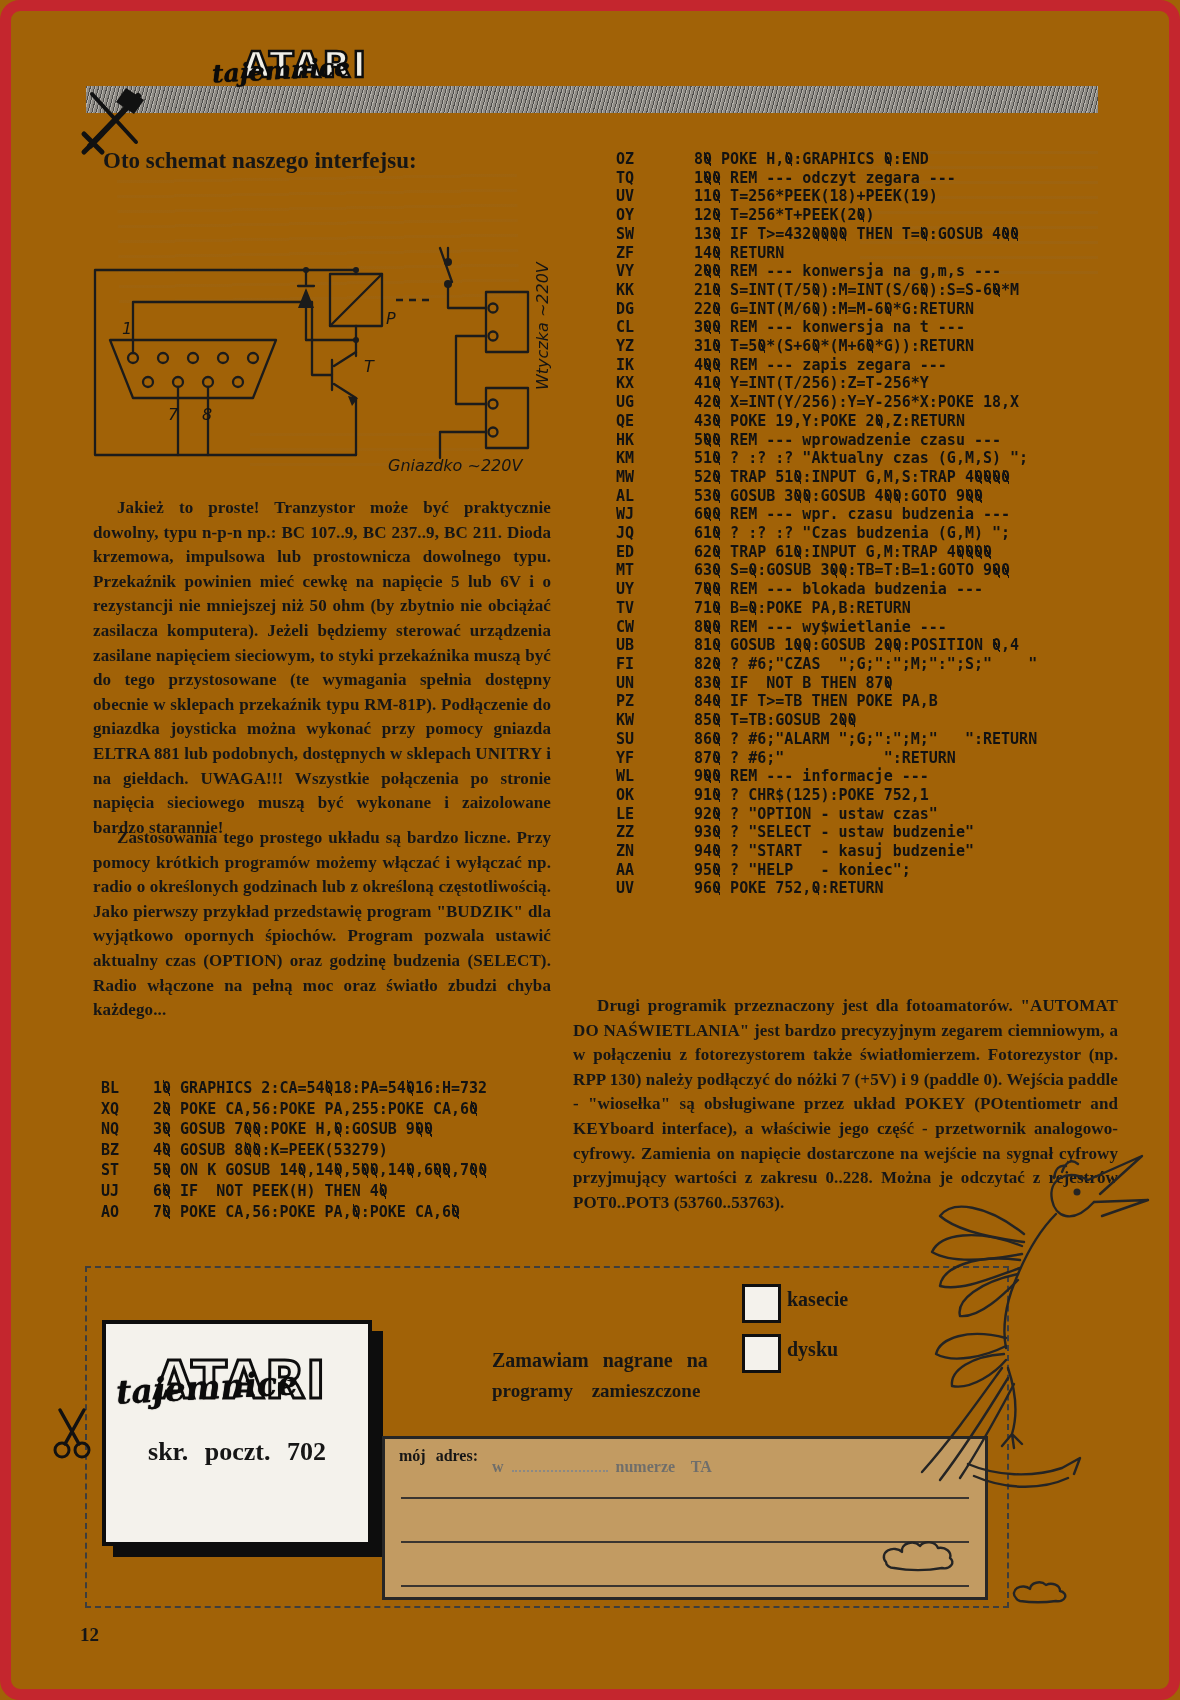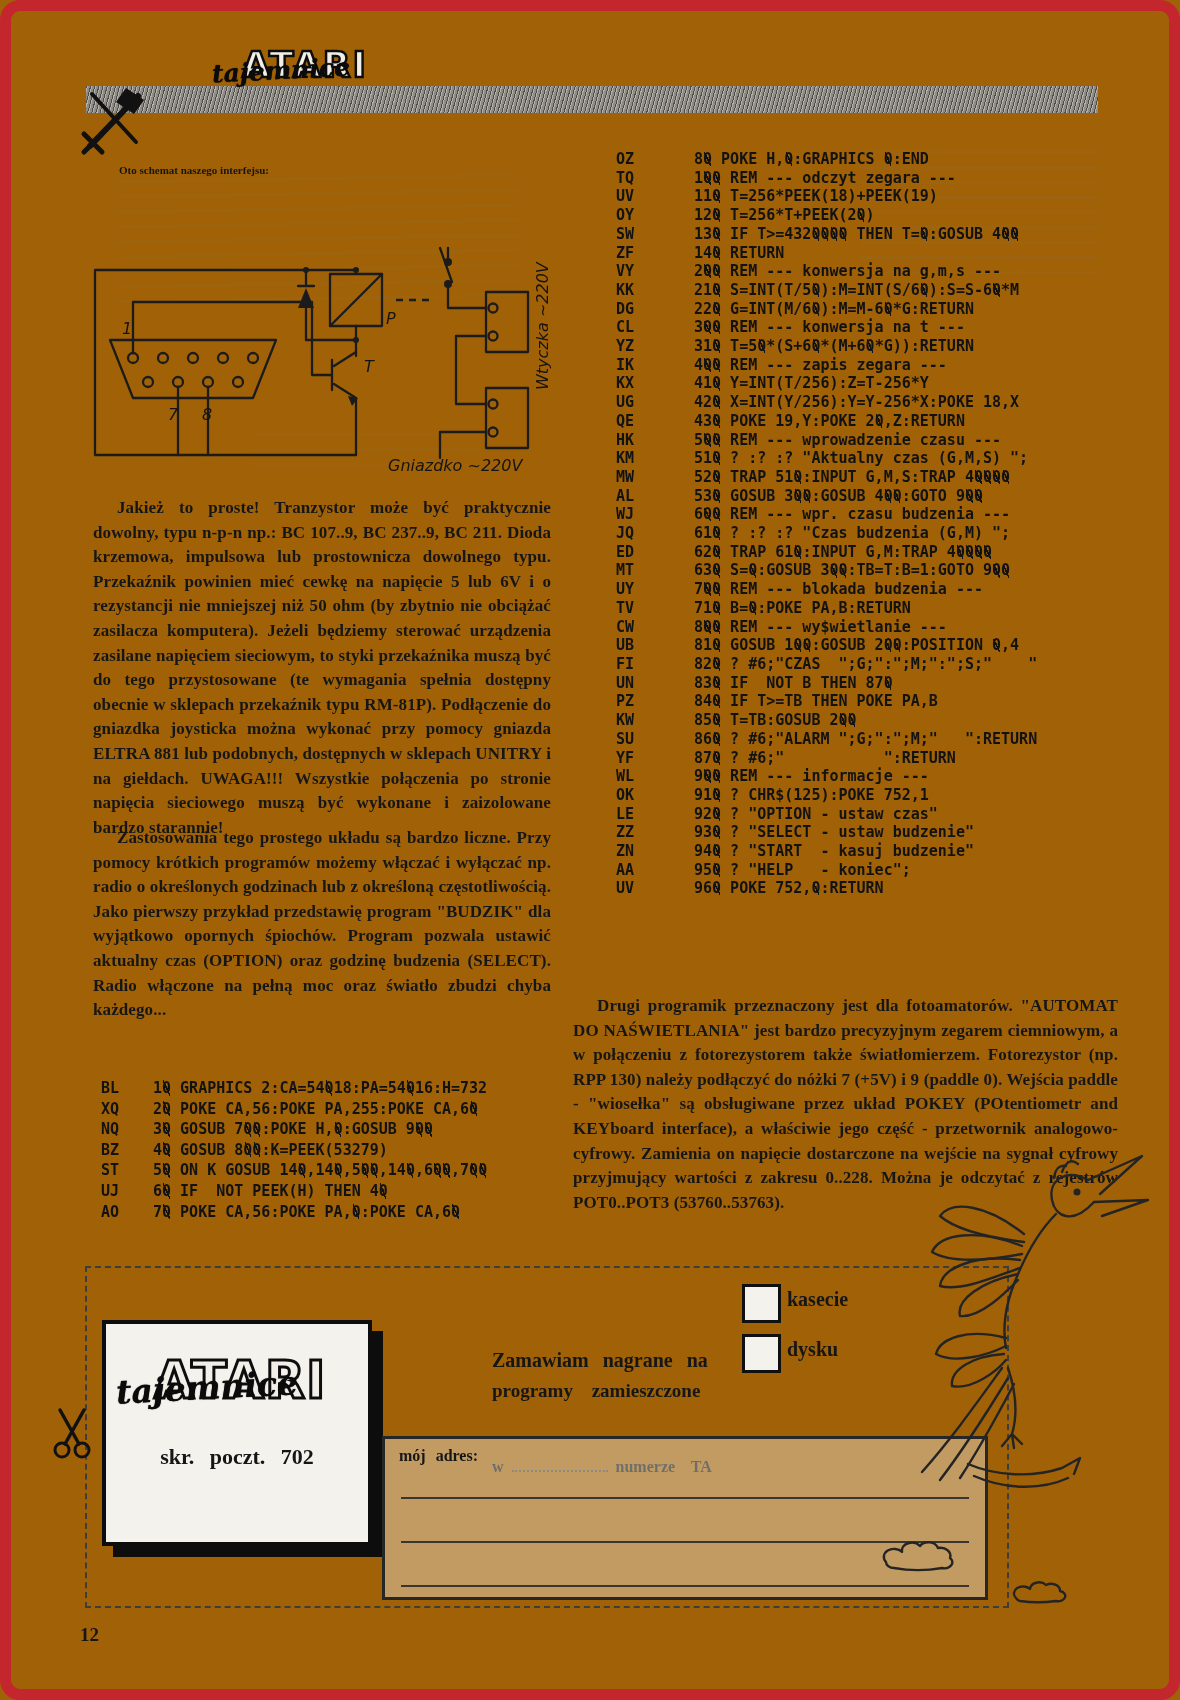--- a/index.html
+++ b/index.html
@@ -18,21 +18,21 @@
         background-image:repeating-linear-gradient(105deg,rgba(30,30,30,.65) 0 1px,rgba(255,255,255,.12) 1px 2px,rgba(90,88,84,.35) 2px 4px);}
   .tools{position:absolute;left:76px;top:82px;width:78px;height:78px;}
   .logo-top{position:absolute;left:212px;top:38px;width:190px;height:60px;z-index:2;}
   .logo-block{font-family:"DejaVu Sans",sans-serif;font-weight:900;color:#f1efe8;
               -webkit-text-stroke:2.5px #0d0d0d;letter-spacing:2px;}
   .logo-script{font-family:"DejaVu Serif",serif;font-style:italic;font-weight:700;color:#0b0b0b;}
   .logo-top .logo-block{position:absolute;left:30px;top:6px;font-size:36px;}
   .logo-top .logo-script{position:absolute;left:0;top:18px;font-size:25px;transform:rotate(-3deg);text-shadow:0 0 1px #000;}
 
   
-  .intro{position:absolute;left:103px;top:148px;width:440px;margin:16px;font-size:11px;font-weight:600;}
+  .intro{position:absolute;left:103px;top:148px;width:440px;margin:0;font-size:23px;font-weight:600;}
   .para{position:absolute;margin:8px;width:458px;font-size:17px;line-height:24.6px;font-weight:600;
         text-align:justify;text-indent:24px;letter-spacing:.1px;}
   .p1{left:85px;top:488px;}
   .p2{left:85px;top:818px;}
   .p3{left:565px;top:986px;width:545px;}
 
   
   .schematic{position:absolute;left:80px;top:220px;width:472px;height:254px;}
   .schematic svg{width:100%;height:100%;}
   .sch-line{fill:none;stroke:#1b1b1b;stroke-width:2.3;stroke-linecap:round;stroke-linejoin:round;}
@@ -66,21 +66,21 @@
   .cbl2{left:700px;top:70px;}
   .prog-line1{position:absolute;left:405px;top:112px;font-size:19px;font-weight:700;word-spacing:14px;}
   .prog-line2{position:absolute;left:405px;top:140px;font-size:16px;font-weight:700;word-spacing:12px;margin-top:48px;}
   .dotline{display:inline-block;width:96px;border-bottom:2px dotted #444;height:14px;margin:0 8px;}
 
   .addr-box{position:absolute;left:15px;top:52px;width:262px;height:218px;background:#f4f2ec;
             border:4px solid #0d0d0d;box-shadow:11px 11px 0 #0d0d0d;text-align:center;}
   .logo-big{position:relative;height:108px;}
   .logo-big .logo-block{position:absolute;left:48px;top:26px;font-size:52px;-webkit-text-stroke:3px #0d0d0d;letter-spacing:1px;}
   .logo-big .logo-script{position:absolute;left:10px;top:44px;font-size:33px;transform:rotate(-3deg);text-shadow:0 0 1px #000;}
-  .addr1{font-size:22px;font-weight:700;word-spacing:10px;margin-top:12px;}
+  .addr1{font-size:26px;font-weight:700;word-spacing:10px;margin-top:5px;}
   .addr2{font-size:29px;font-weight:700;word-spacing:8px;margin-top:4px;}
 
   .myaddr{position:absolute;left:295px;top:168px;width:600px;height:158px;border:3px solid #262626;background:rgba(244,242,236,.4);}
   .myaddr-label{position:absolute;left:14px;top:8px;font-size:16px;font-weight:700;word-spacing:6px;}
   .addr-line{position:absolute;left:16px;right:16px;border-bottom:2px solid #3a3530;height:0;}
   .al1{top:58px;} .al2{top:102px;} .al3{top:146px;}
 
   
   .bird{position:absolute;left:856px;top:1142px;width:300px;height:500px;z-index:5;}
   .bird svg{width:100%;height:100%;}

